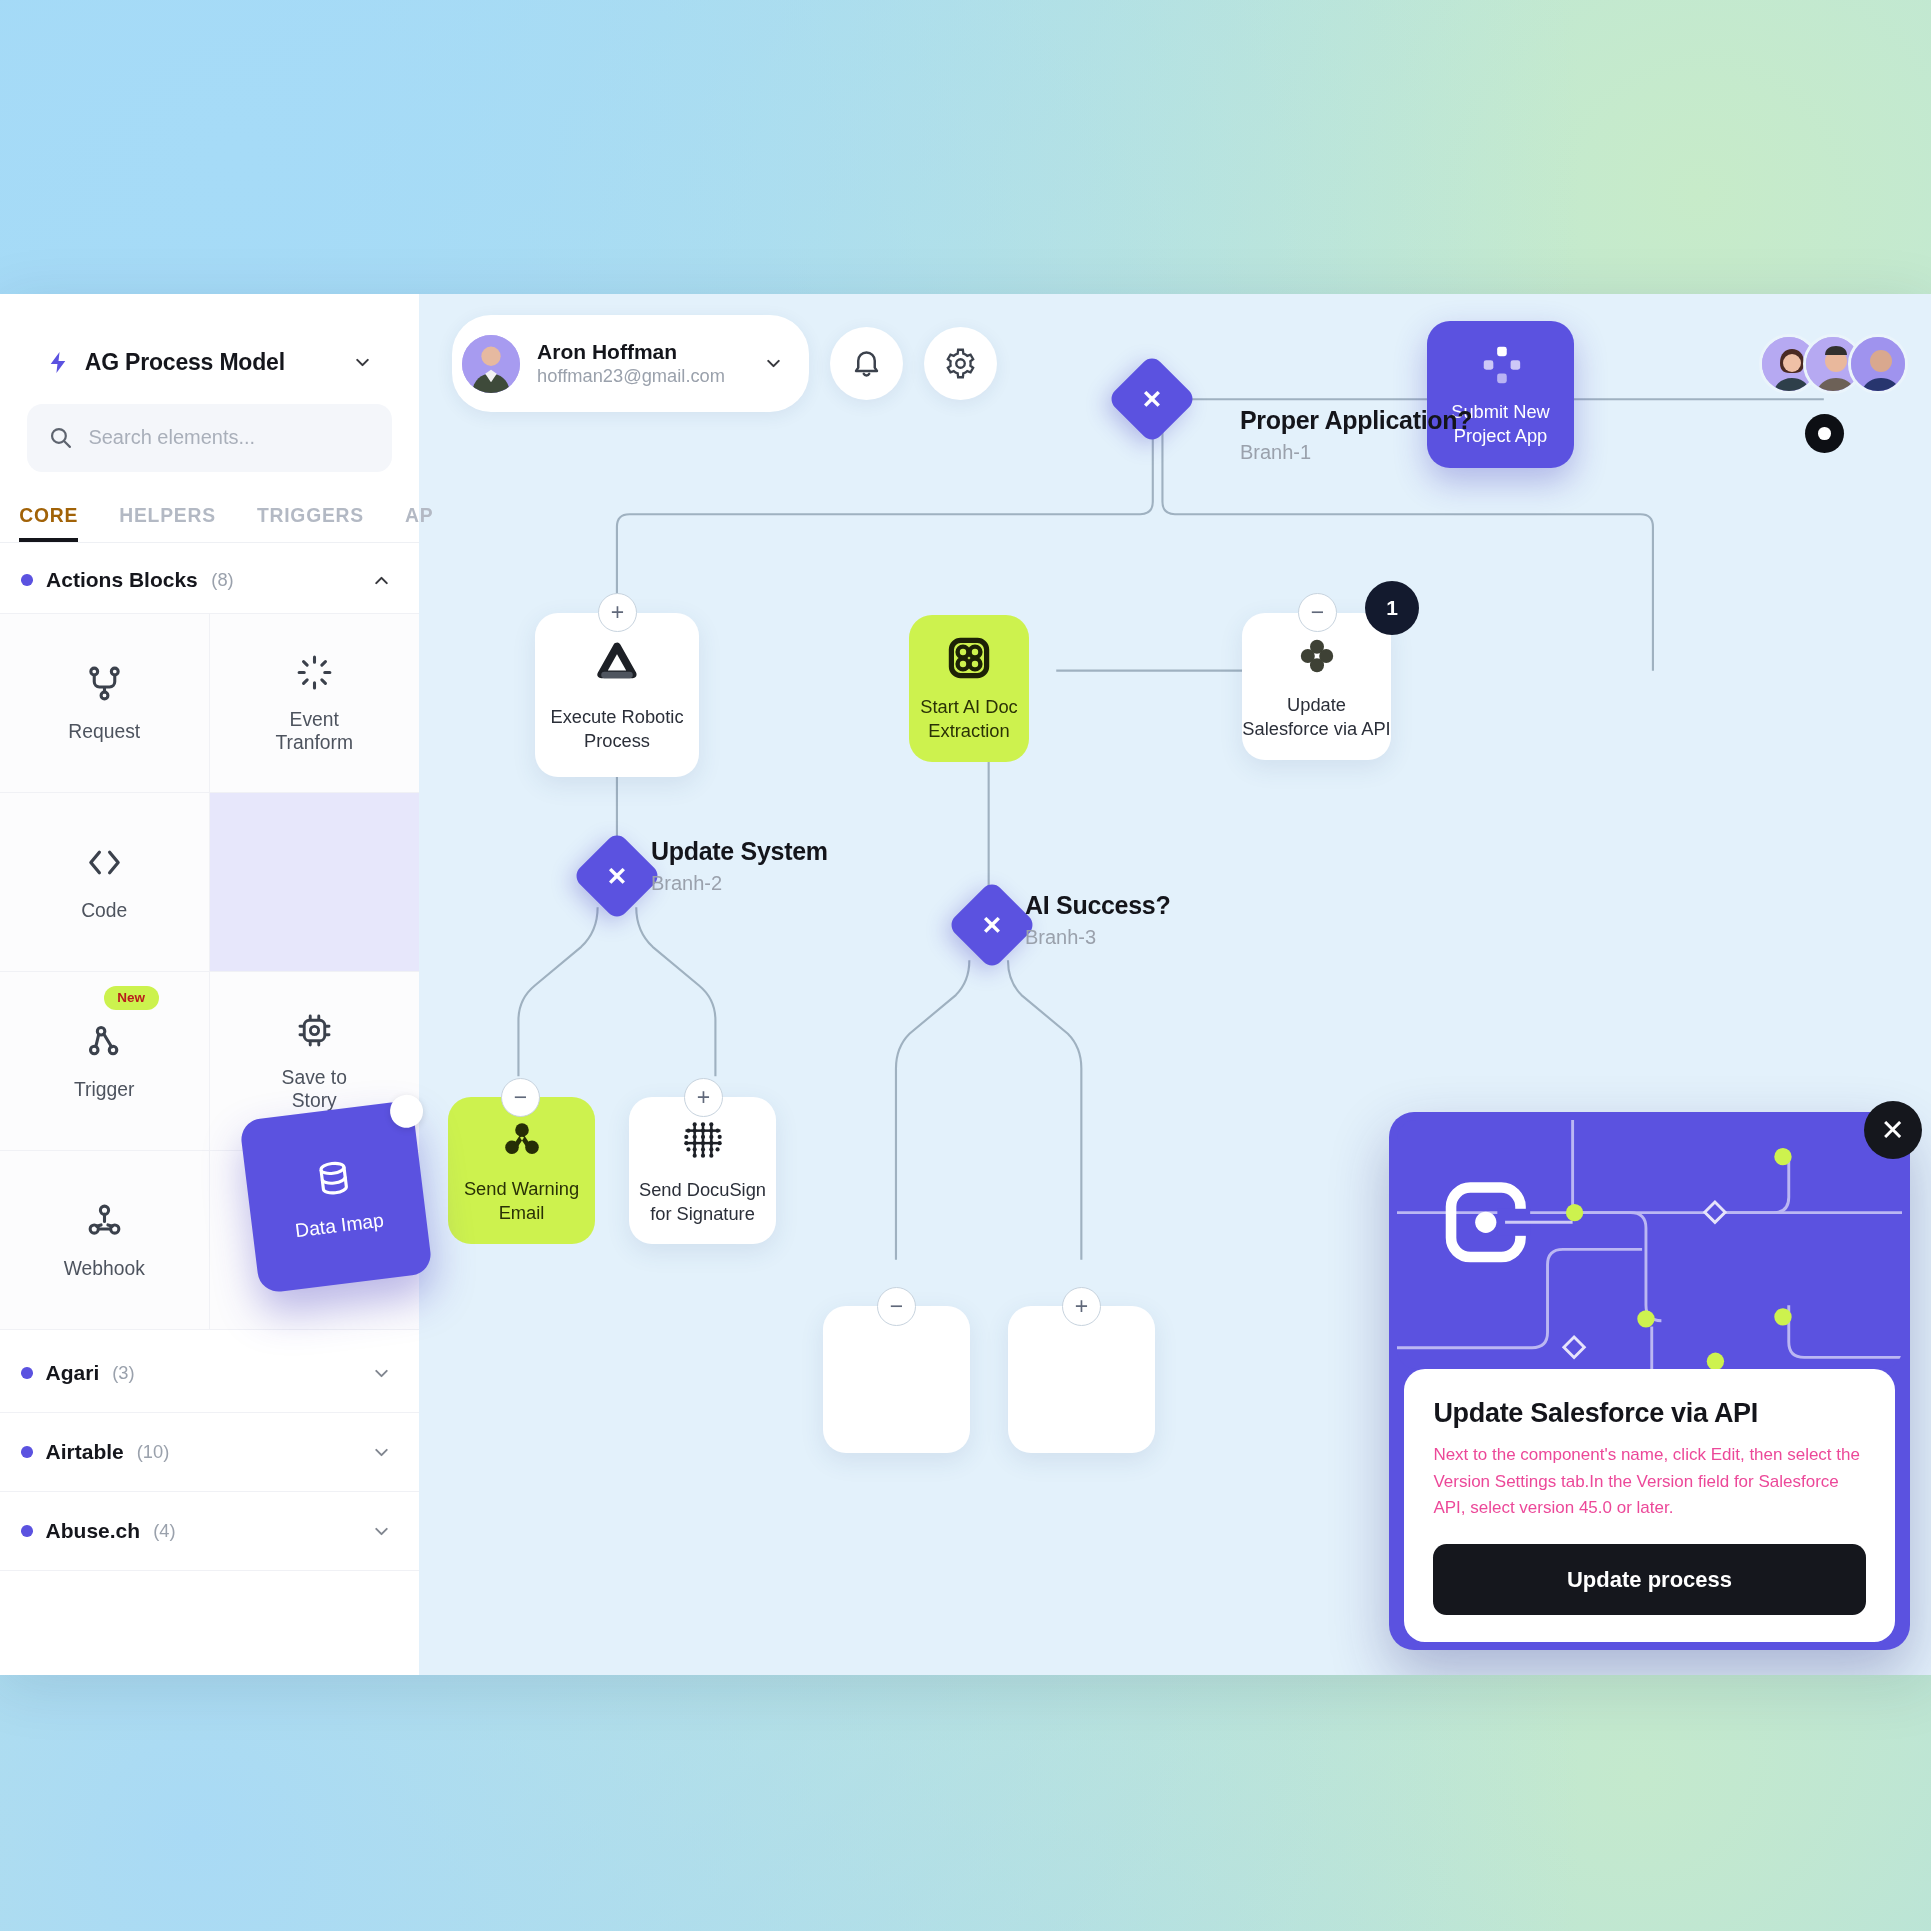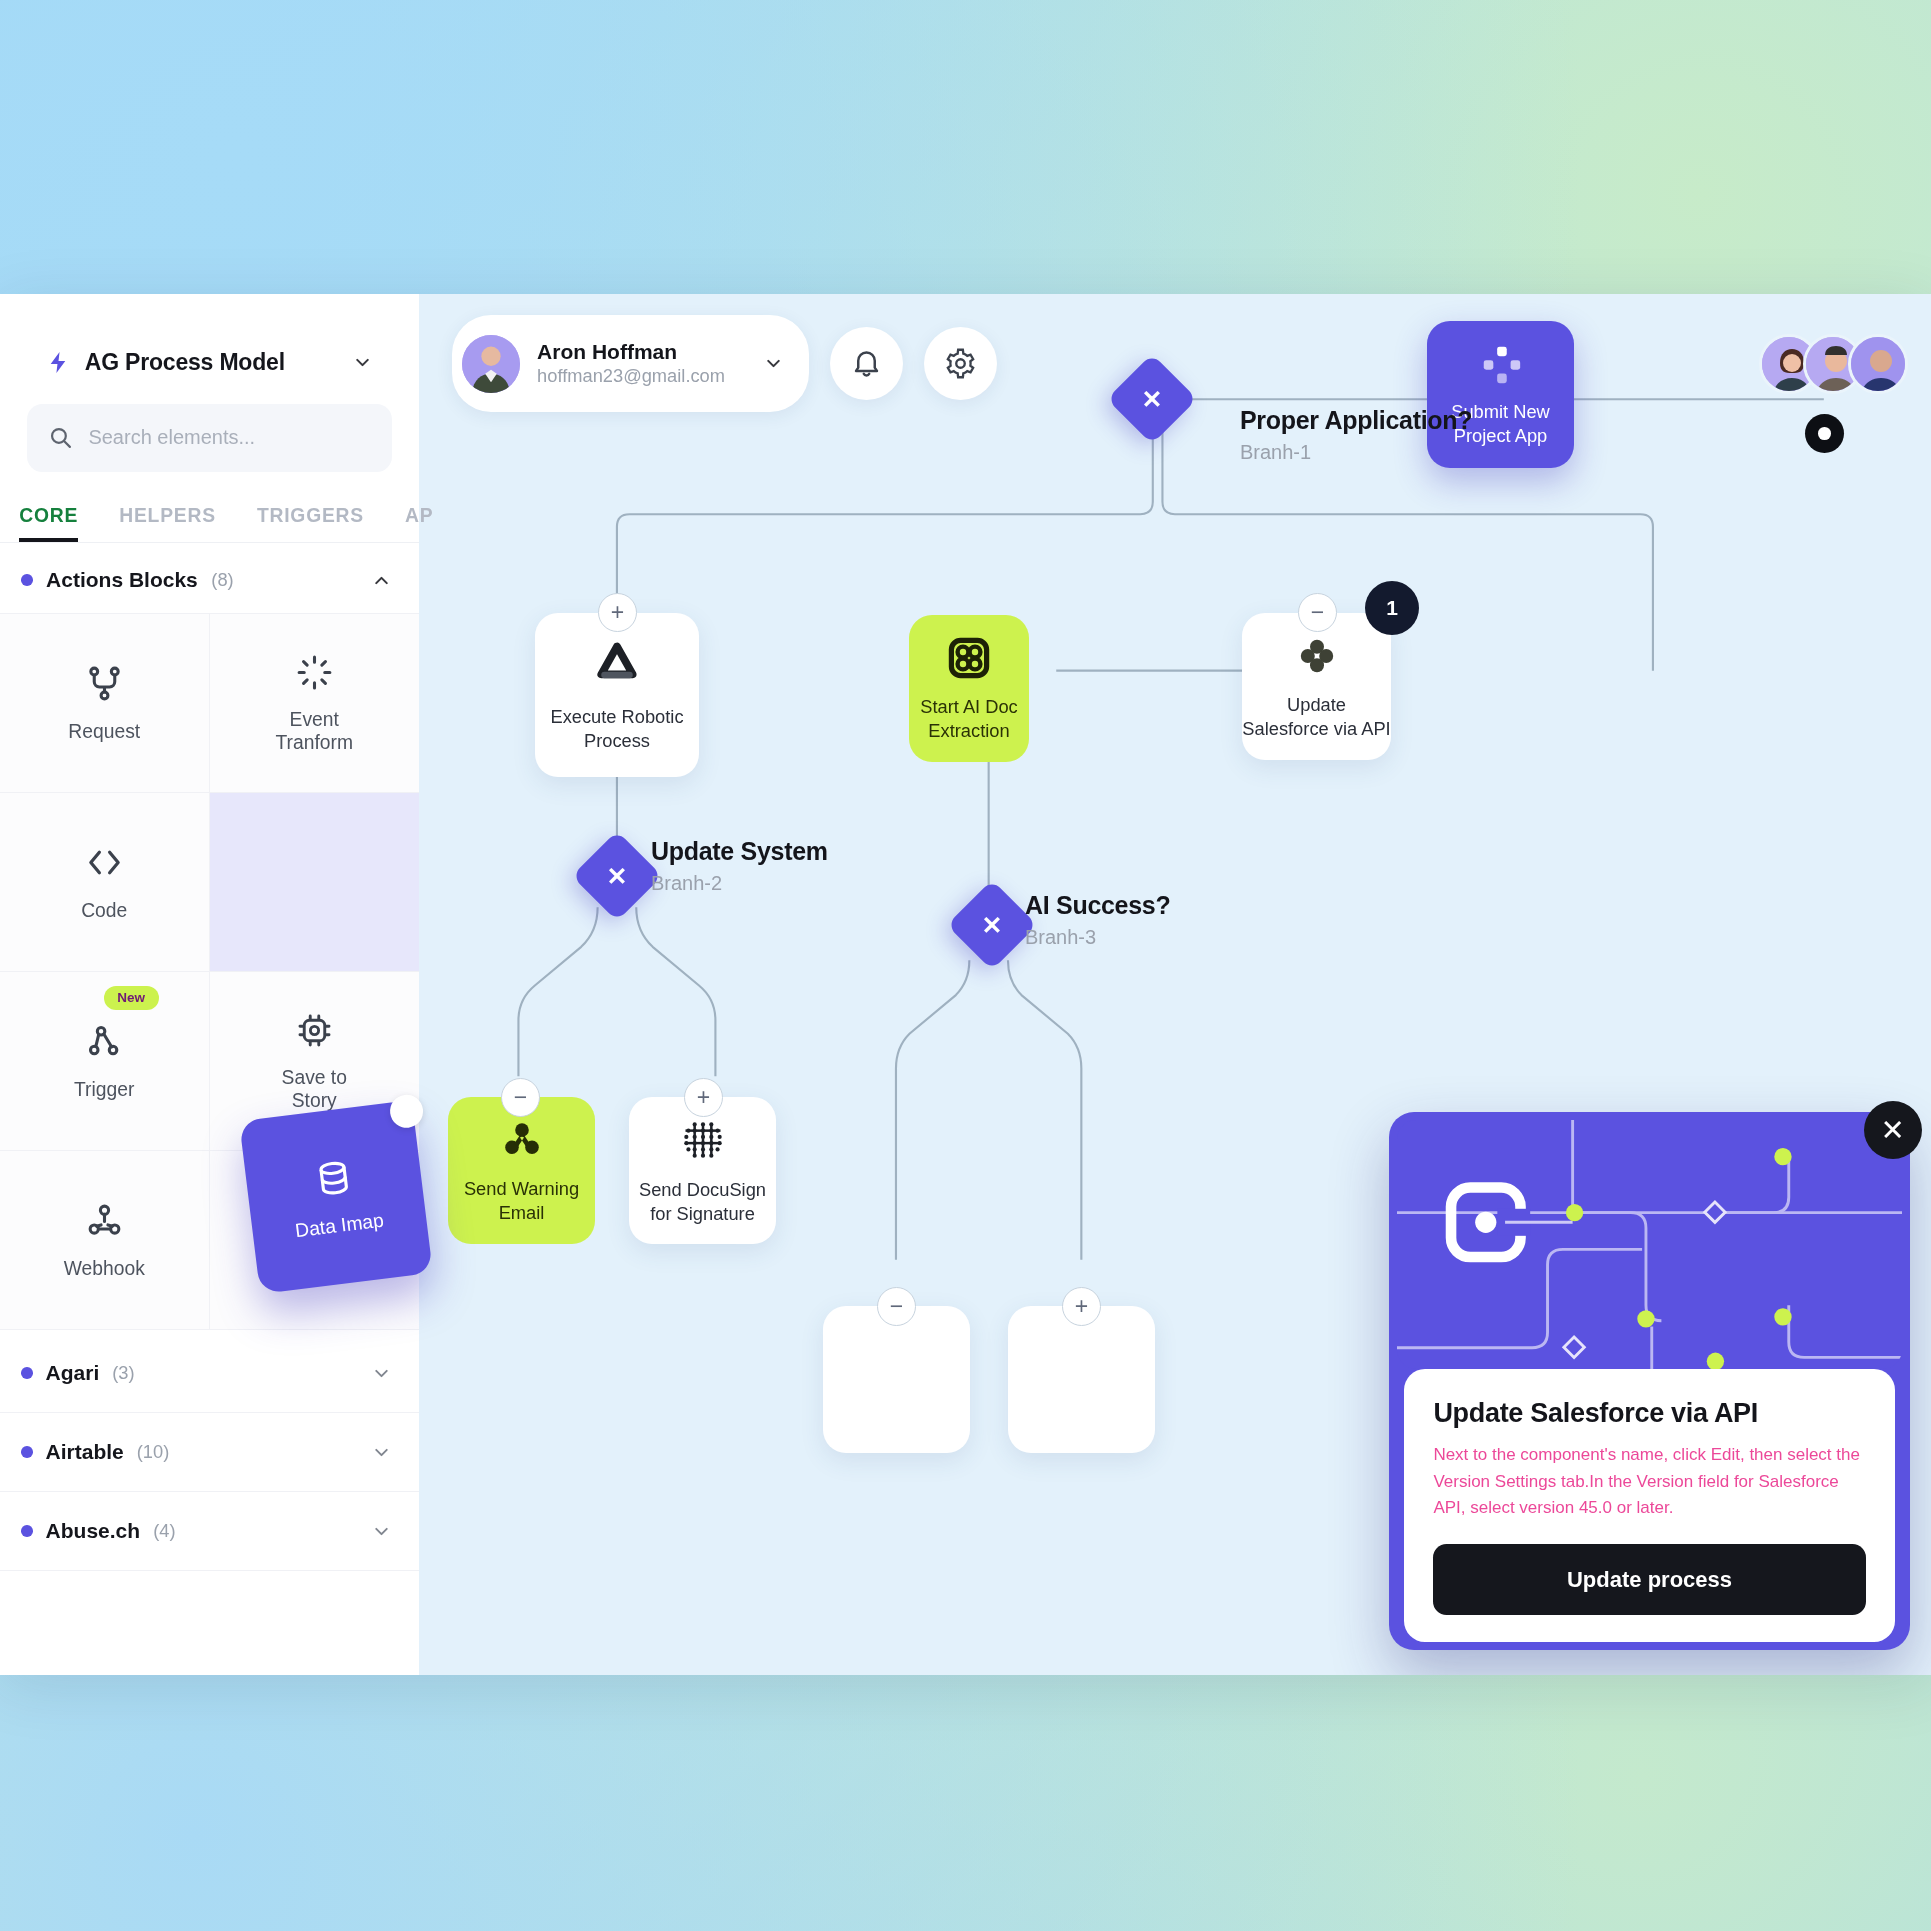--- a/index.html
+++ b/index.html
@@ -70,21 +70,21 @@
     margin-top: 33px;
     display: flex; gap: 41px;
     padding: 0 19.3px;
     border-bottom: 1.9px solid #eef0f4;
     position: relative;
   }
   .tab {
     font-size: 19.3px; font-weight: 700; letter-spacing: 0.8px;
     color: #b3b9c4; padding: 0 0 15.4px 0; white-space: nowrap;
   }
-  .tab.active { color: #15803d; box-shadow: inset 0 -3.9px 0 0 #14151b; }
+  .tab.active { color: #a16207; box-shadow: inset 0 -3.9px 0 0 #14151b; }
 
   .group-head {
     display: flex; align-items: center; gap: 13.5px;
     padding: 25px 27px 21px 21px;
   }
   .dot { width: 11.6px; height: 11.6px; border-radius: 50%; background: #5b52e0; flex: none;}
   .group-title { font-size: 21px; font-weight: 700; color: #15161c; }
   .group-count { font-size: 18.3px; color: #9aa1ac; font-weight: 400; }
   .group-head .chev { margin-left: auto; }
 
@@ -102,21 +102,21 @@
     background: #fcfcfd;
   }
   .cell:nth-child(2n) { border-right: none; }
   .cell .ic { width: 41px; height: 41px; }
   .cell .lb {
     font-size: 19.3px; color: #4d535e; text-align: center; line-height: 1.2;
     font-weight: 400;
   }
   .badge-new {
     position: absolute; top: 13.5px; right: 50px;
-    background: #ccf24e; color: #701a75;
+    background: #ccf24e; color: #b91c1c;
     font-size: 13.5px; font-weight: 700;
     border-radius: 19.3px; padding: 4.8px 13.5px;
   }
   .cell.selected { background: #e7e7fb; }
 
   .svc-list { margin-top: 3.9px; }
   .svc {
     display: flex; align-items: center; gap: 13px;
     padding: 27px 27px 27px 21px;
     border-bottom: 1px solid #f0f1f5;

